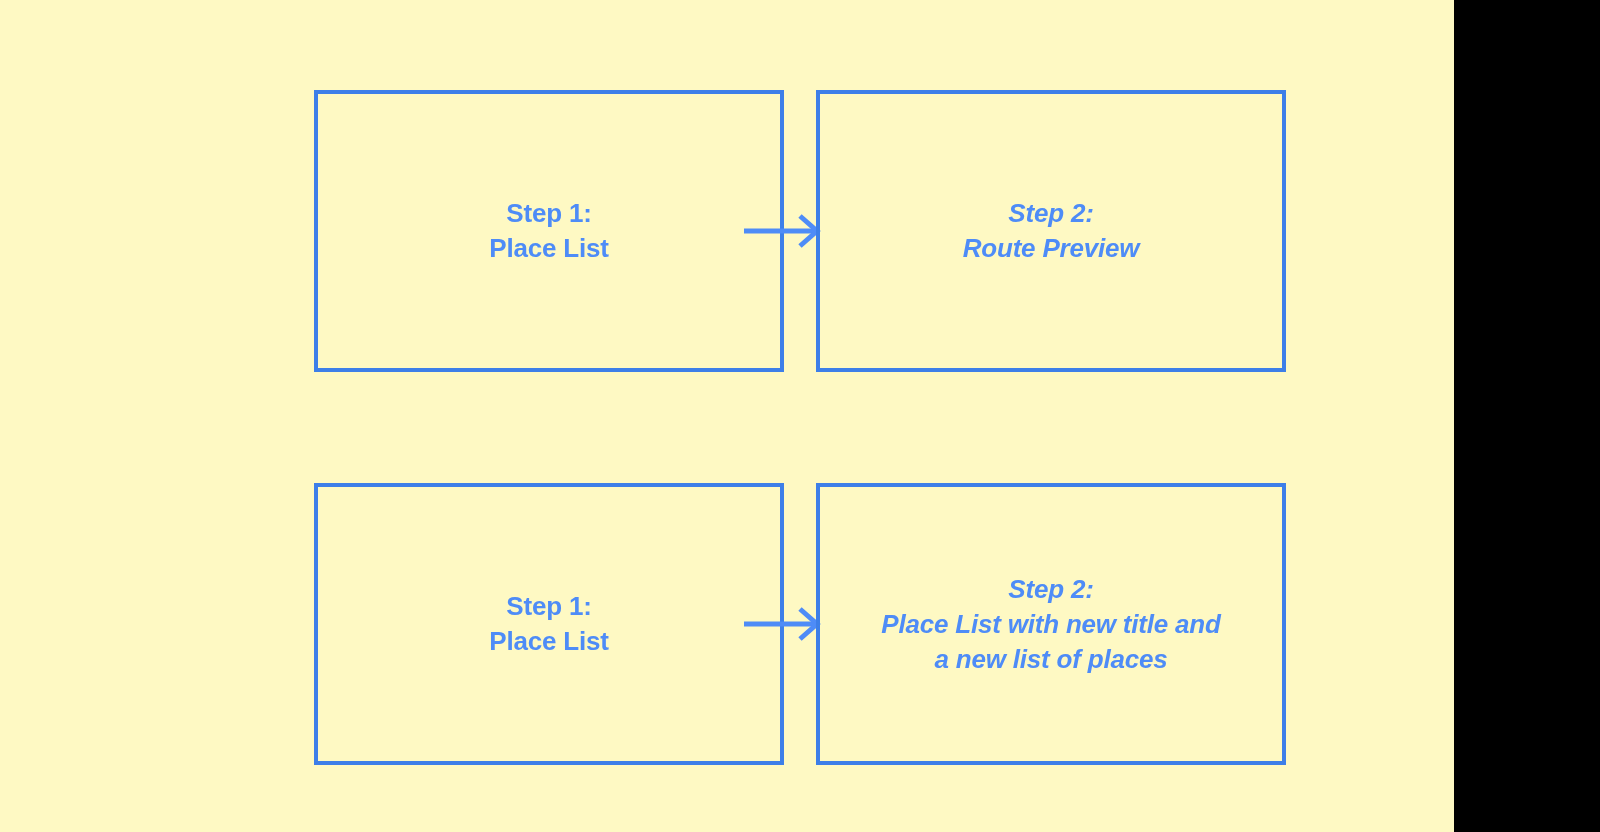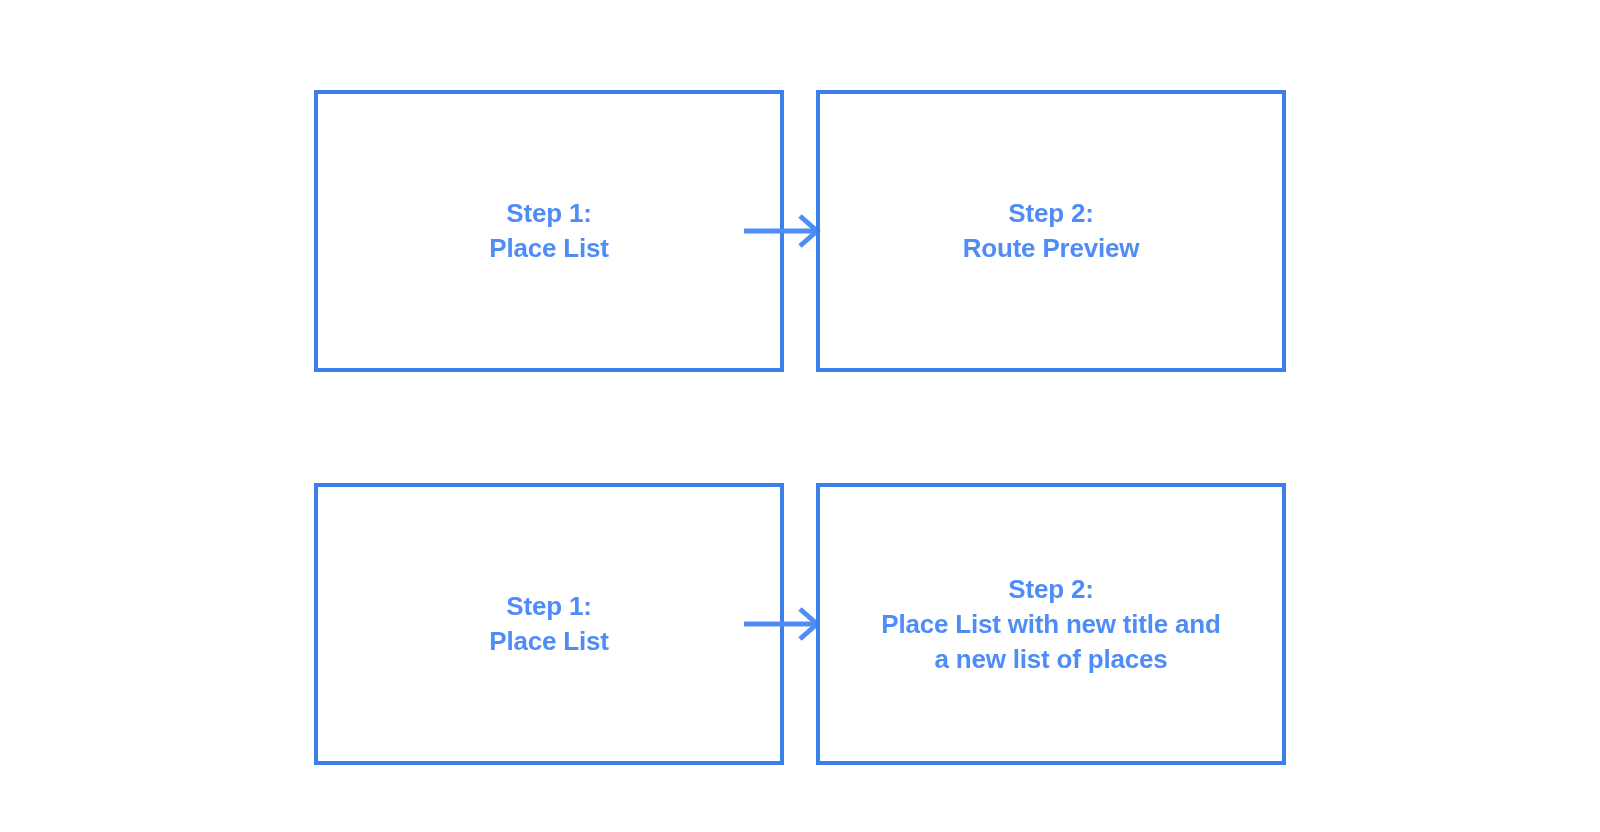--- a/index.html
+++ b/index.html
@@ -9,23 +9,23 @@
     background: #000000;
   }
   body {
     width: 1600px;
     height: 832px;
     overflow: hidden;
     font-family: "Liberation Sans", sans-serif;
   }
   .canvas {
     position: relative;
-    width: 1600px;
+    width: 1454px;
     height: 832px;
-    background: #ffffff;
+    background: #fef9c3;
   }
 
   
   .flow-row {
     position: absolute;
     display: block;
   }
   #flow-row-0 { left: 0; top: 90px;  width: 1600px; height: 284px; }
   #flow-row-1 { left: 0; top: 483px; width: 1600px; height: 284px; }
 
@@ -35,21 +35,21 @@
     top: 0;
     height: 282px;
     box-sizing: border-box;
     border: 4px solid #3d7fe8;
     background: transparent;
     display: flex;
     align-items: center;
     justify-content: center;
   }
   .step-box.col-left  { left: 314px; width: 470px; }
-  .step-box.col-right { left: 816px; width: 470px; }
+  .step-box.col-right { left: 816px; width: 470px; font-style: italic; }
 
   .step-label {
     color: #4e8cf7;
     font-family: "Liberation Sans", sans-serif;
     font-weight: bold;
     font-size: 26px;
     line-height: 35px;
     text-align: center;
     white-space: pre-line;
     letter-spacing: -0.2px;

